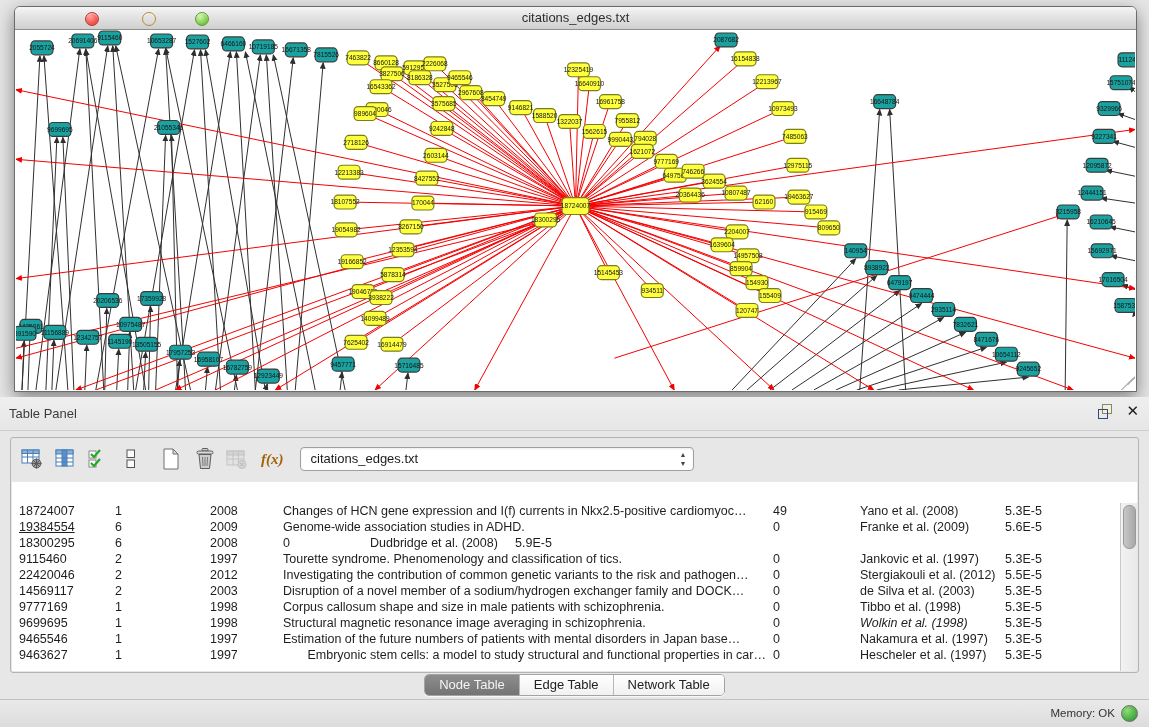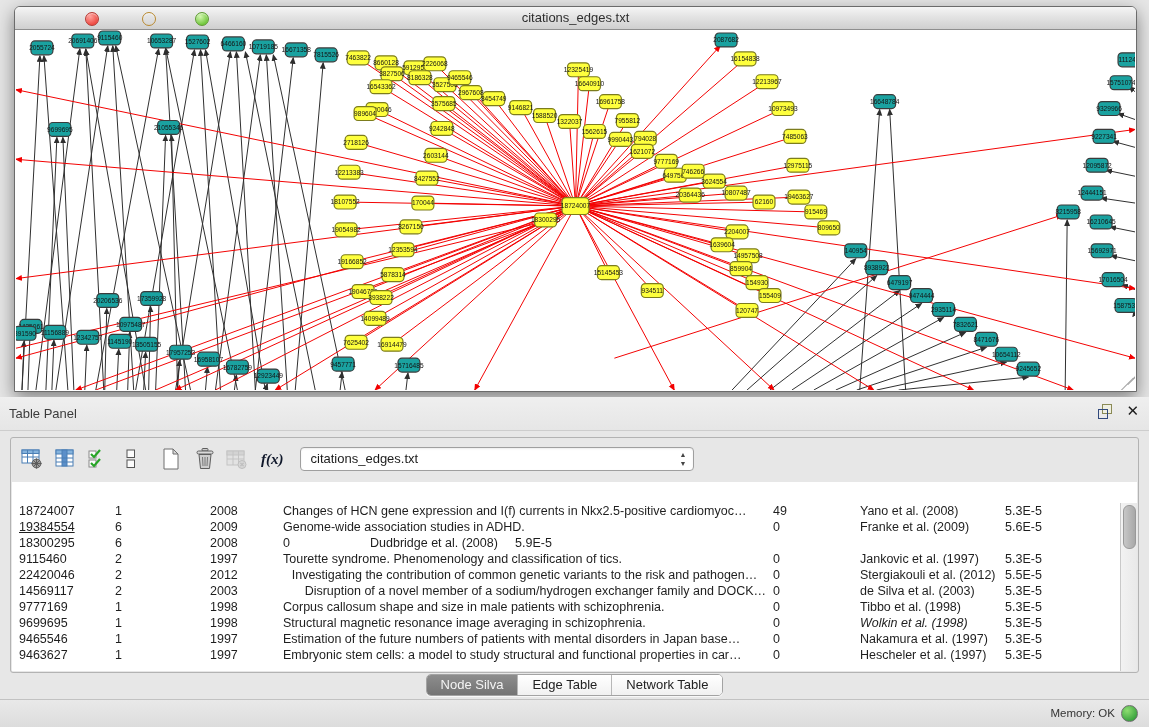--- a/index.html
+++ b/index.html
@@ -52,21 +52,21 @@
   .float-ic .sq1{position:absolute;left:4px;top:0;width:8px;height:8px;border:1px solid #8a8a55;background:#efefe2;}
   .float-ic .sq2{position:absolute;left:0;top:5px;width:8px;height:8px;border:1px solid #31497c;background:transparent;}
   .close-ic{font-size:15px;font-weight:bold;color:#1b1b1b;line-height:14px;}
   .panel-box{
     position:absolute;left:10px;top:40px;width:1127px;height:234px;
     border:1px solid #b3b3b3;border-radius:3px;background:#e7e7e7;
   }
   .toolbar{position:absolute;left:0;top:0;height:42px;width:100%;display:flex;align-items:center;}
   .tb-ic{width:24px;height:24px;margin-left:9px;display:flex;align-items:center;justify-content:center;}
   .tb-ic svg{display:block;}
-  .fx{font-family:"Liberation Serif","DejaVu Serif",serif;font-style:italic;font-weight:bold;font-size:15px;color:#0f172a;margin-left:12px;}
+  .fx{font-family:"Liberation Serif","DejaVu Serif",serif;font-style:italic;font-weight:bold;font-size:15px;color:#a16207;margin-left:12px;}
   .dropdown{
     position:relative;margin-left:16px;width:392px;height:22px;background:#fff;
     border:1px solid #9f9f9f;border-radius:4px;box-shadow:inset 0 1px 2px rgba(0,0,0,.08);
   }
   .dropdown .val{position:absolute;left:10px;top:3px;font-size:13px;color:#1c1c1c;}
   .dd-arrows{position:absolute;right:6px;top:2px;font-size:7px;line-height:9px;color:#444;text-align:center;}
   
   .tablewrap{position:absolute;left:1px;top:44px;right:1px;bottom:1px;background:#fff;}
   .thead{position:absolute;left:0;top:0;height:20px;display:flex;border-top:1px solid #9a9a9a;border-bottom:1px solid #8f8f8f;}
   .th{
@@ -627,30 +627,30 @@
             <div class="td" style="width: 73px;">1997</div>
             <div class="td" style="width: 490px;">Tourette syndrome. Phenomenology and classification of tics.</div>
             <div class="td" style="width: 87px;">0</div>
             <div class="td" style="width: 145px;">Jankovic et al. (1997)</div>
             <div class="td" style="width: 120px;">5.3E-5</div>
           </div>
           <div class="tr">
             <div class="td" style="width: 96px;">22420046</div>
             <div class="td" style="width: 95px;">2</div>
             <div class="td" style="width: 73px;">2012</div>
-            <div class="td" style="width: 490px; text-align: center;">Investigating the contribution of common genetic variants to the risk and pathogen…</div>
+            <div class="td" style="width: 490px;">Investigating the contribution of common genetic variants to the risk and pathogen…</div>
             <div class="td" style="width: 87px;">0</div>
             <div class="td" style="width: 145px;">Stergiakouli et al. (2012)</div>
             <div class="td" style="width: 120px;">5.5E-5</div>
           </div>
           <div class="tr">
             <div class="td" style="width: 96px;">14569117</div>
             <div class="td" style="width: 95px;">2</div>
             <div class="td" style="width: 73px;">2003</div>
-            <div class="td" style="width: 490px; text-align: right;">Disruption of a novel member of a sodium/hydrogen exchanger family and DOCK…</div>
+            <div class="td" style="width: 490px;">Disruption of a novel member of a sodium/hydrogen exchanger family and DOCK…</div>
             <div class="td" style="width: 87px;">0</div>
             <div class="td" style="width: 145px;">de Silva et al. (2003)</div>
             <div class="td" style="width: 120px;">5.3E-5</div>
           </div>
           <div class="tr">
             <div class="td" style="width: 96px;">9777169</div>
             <div class="td" style="width: 95px;">1</div>
             <div class="td" style="width: 73px;">1998</div>
             <div class="td" style="width: 490px;">Corpus callosum shape and size in male patients with schizophrenia.</div>
             <div class="td" style="width: 87px;">0</div>
@@ -672,35 +672,35 @@
             <div class="td" style="width: 73px;">1997</div>
             <div class="td" style="width: 490px;">Estimation of the future numbers of patients with mental disorders in Japan base…</div>
             <div class="td" style="width: 87px;">0</div>
             <div class="td" style="width: 145px;">Nakamura et al. (1997)</div>
             <div class="td" style="width: 120px;">5.3E-5</div>
           </div>
           <div class="tr">
             <div class="td" style="width: 96px;">9463627</div>
             <div class="td" style="width: 95px;">1</div>
             <div class="td" style="width: 73px;">1997</div>
-            <div class="td" style="width: 490px;">Embryonic stem cells: a model to study structural and functional properties in car…</div>
+            <div class="td" style="width: 490px; text-align: right;">Embryonic stem cells: a model to study structural and functional properties in car…</div>
             <div class="td" style="width: 87px;">0</div>
             <div class="td" style="width: 145px;">Hescheler et al. (1997)</div>
             <div class="td" style="width: 120px;">5.3E-5</div>
           </div>
         </div>
       <div class="vscroll">
           <div class="vthumb"></div>
         </div>
     </div>
   </div>
 
   <div class="tabs">
     <div class="seg" id="tabs">
-        <div class="tab active">Node Silva</div>
+        <div class="tab active">Node Table</div>
         <div class="tab">Edge Table</div>
         <div class="tab">Network Table</div>
       </div>
   </div>
 </div>
 
 <div class="statusbar">
   <span class="mem">Memory: OK</span>
   <span class="memdot"></span>
 </div>

